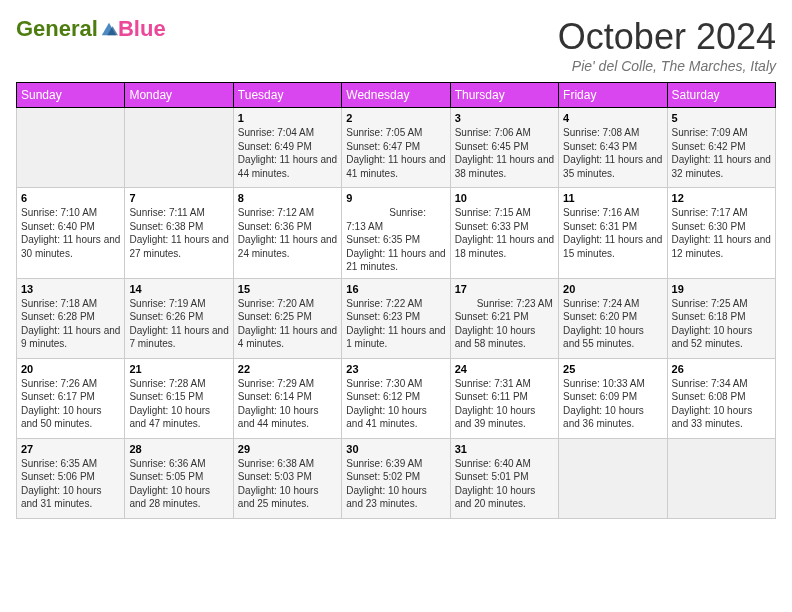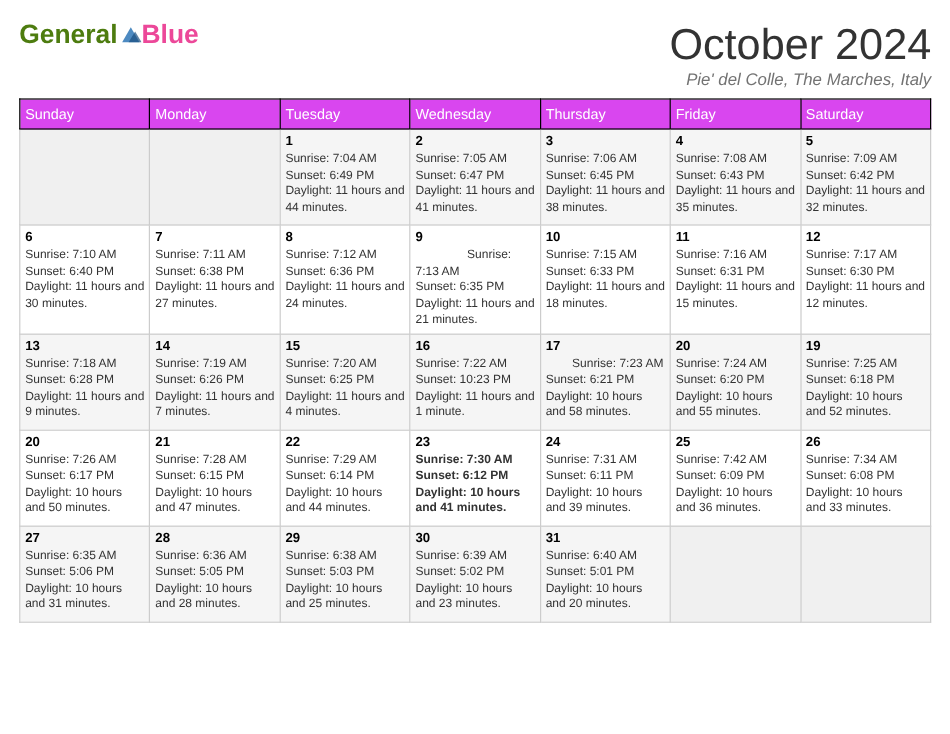--- a/index.html
+++ b/index.html
@@ -170,21 +170,21 @@
         <td><span class="day-num">13</span><span class="day-text" style="white-space: pre-line;">Sunrise: 7:18 AM
 Sunset: 6:28 PM
 Daylight: 11 hours and 9 minutes.</span></td>
         <td><span class="day-num">14</span><span class="day-text" style="white-space: pre-line;">Sunrise: 7:19 AM
 Sunset: 6:26 PM
 Daylight: 11 hours and 7 minutes.</span></td>
         <td><span class="day-num">15</span><span class="day-text" style="white-space: pre-line;">Sunrise: 7:20 AM
 Sunset: 6:25 PM
 Daylight: 11 hours and 4 minutes.</span></td>
         <td><span class="day-num">16</span><span class="day-text" style="white-space: pre-line;">Sunrise: 7:22 AM
-Sunset: 10:23 PM
+Sunset: 6:23 PM
 Daylight: 11 hours and 1 minute.</span></td>
         <td><span class="day-num">17</span><span class="day-text" style="white-space: pre-line; margin-left: 22px;">Sunrise: 7:23 AM
 Sunset: 6:21 PM
 Daylight: 10 hours and 58 minutes.</span></td>
         <td><span class="day-num">20</span><span class="day-text" style="white-space: pre-line;">Sunrise: 7:24 AM
 Sunset: 6:20 PM
 Daylight: 10 hours and 55 minutes.</span></td>
         <td><span class="day-num">19</span><span class="day-text" style="white-space: pre-line;">Sunrise: 7:25 AM
 Sunset: 6:18 PM
 Daylight: 10 hours and 52 minutes.</span></td>
@@ -192,27 +192,27 @@
       <tr>
         <td><span class="day-num">20</span><span class="day-text" style="white-space: pre-line;">Sunrise: 7:26 AM
 Sunset: 6:17 PM
 Daylight: 10 hours and 50 minutes.</span></td>
         <td><span class="day-num">21</span><span class="day-text" style="white-space: pre-line; text-align: right;">Sunrise: 7:28 AM
 Sunset: 6:15 PM
 Daylight: 10 hours and 47 minutes.</span></td>
         <td><span class="day-num">22</span><span class="day-text" style="white-space: pre-line;">Sunrise: 7:29 AM
 Sunset: 6:14 PM
 Daylight: 10 hours and 44 minutes.</span></td>
-        <td><span class="day-num">23</span><span class="day-text" style="white-space: pre-line; font-weight: bold;">Sunrise: 7:30 AM
+        <td><span class="day-num">23</span><span class="day-text" style="white-space: pre-line;">Sunrise: 7:30 AM
 Sunset: 6:12 PM
 Daylight: 10 hours and 41 minutes.</span></td>
         <td><span class="day-num">24</span><span class="day-text" style="white-space: pre-line;">Sunrise: 7:31 AM
 Sunset: 6:11 PM
 Daylight: 10 hours and 39 minutes.</span></td>
-        <td><span class="day-num">25</span><span class="day-text" style="white-space: pre-line;">Sunrise: 7:42 AM
+        <td><span class="day-num">25</span><span class="day-text" style="white-space: pre-line;">Sunrise: 10:33 AM
 Sunset: 6:09 PM
 Daylight: 10 hours and 36 minutes.</span></td>
         <td><span class="day-num">26</span><span class="day-text" style="white-space: pre-line;">Sunrise: 7:34 AM
 Sunset: 6:08 PM
 Daylight: 10 hours and 33 minutes.</span></td>
       </tr>
       <tr>
         <td><span class="day-num">27</span><span class="day-text" style="white-space: pre-line; text-align: center;">Sunrise: 6:35 AM
 Sunset: 5:06 PM
 Daylight: 10 hours and 31 minutes.</span></td>

